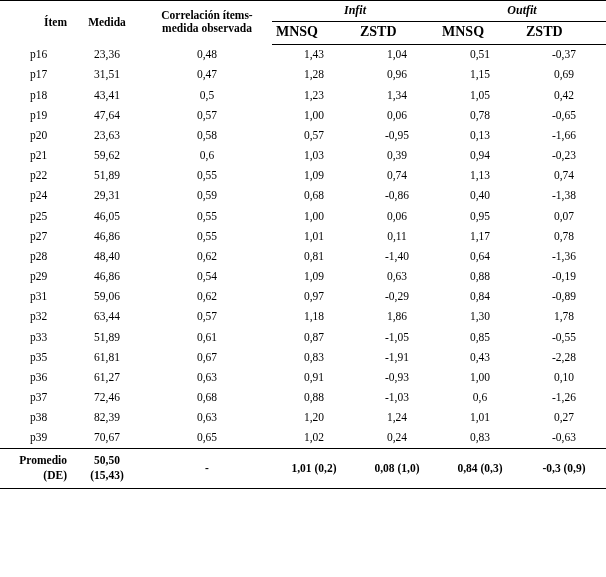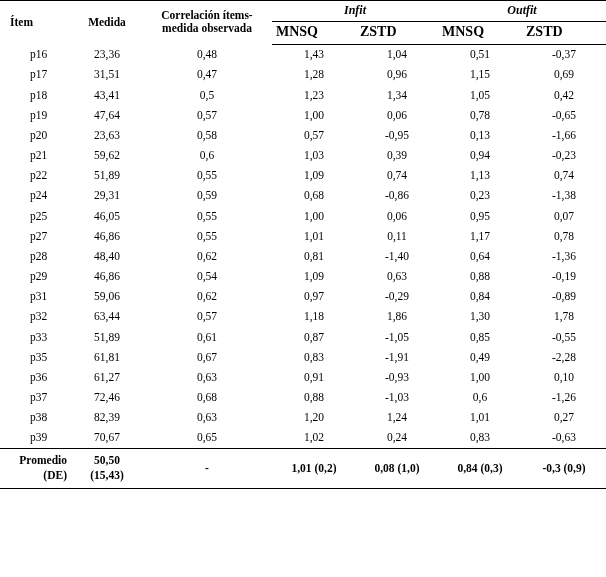--- a/index.html
+++ b/index.html
@@ -48,21 +48,21 @@
     border-bottom: 1px solid #000;
   }
   .hcell {
     text-align: center;
     font-weight: bold;
     vertical-align: middle;
     padding: 4px 5px 5px 5px;
     line-height: 1.15;
     font-size: 11.5px;
   }
-  .hcell.left { text-align: left; padding-left: 10px; }
+  .hcell.left { text-align: right; padding-left: 10px; }
   .sub {
     text-align: left;
     font-weight: bold;
     padding: 2px 4px 4px 4px;
     font-size: 14px;
   }
   thead tr.subhead-row th { border-bottom: 1.2px solid #000; }
 
   tbody td {
     text-align: center;
@@ -179,21 +179,21 @@
           <td>0,74</td>
           <td>1,13</td>
           <td>0,74</td>
         </tr>
         <tr>
           <td class="item">p24</td>
           <td>29,31</td>
           <td>0,59</td>
           <td>0,68</td>
           <td>-0,86</td>
-          <td>0,23</td>
+          <td>0,40</td>
           <td>-1,38</td>
         </tr>
         <tr>
           <td class="item">p25</td>
           <td>46,05</td>
           <td>0,55</td>
           <td>1,00</td>
           <td>0,06</td>
           <td>0,95</td>
           <td>0,07</td>
@@ -251,21 +251,21 @@
           <td>-1,05</td>
           <td>0,85</td>
           <td>-0,55</td>
         </tr>
         <tr>
           <td class="item">p35</td>
           <td>61,81</td>
           <td>0,67</td>
           <td>0,83</td>
           <td>-1,91</td>
-          <td>0,49</td>
+          <td>0,43</td>
           <td>-2,28</td>
         </tr>
         <tr>
           <td class="item">p36</td>
           <td>61,27</td>
           <td>0,63</td>
           <td>0,91</td>
           <td>-0,93</td>
           <td>1,00</td>
           <td>0,10</td>

